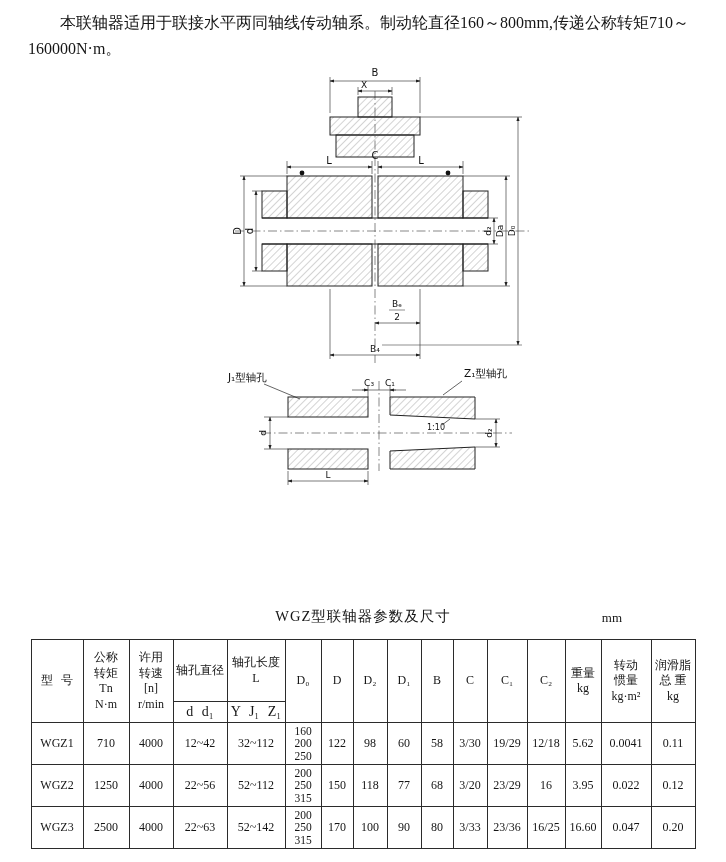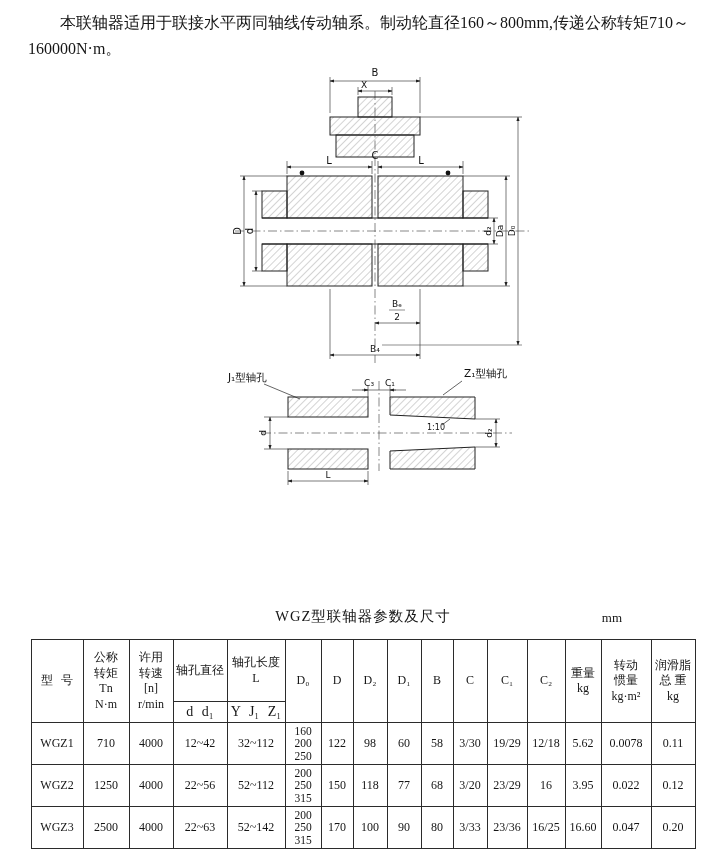--- a/index.html
+++ b/index.html
@@ -237,21 +237,21 @@
 200
 250</td>
       <td>122</td>
       <td>98</td>
       <td>60</td>
       <td>58</td>
       <td>3/30</td>
       <td>19/29</td>
       <td>12/18</td>
       <td>5.62</td>
-      <td>0.0078</td>
+      <td>0.0041</td>
       <td>0.11</td>
     </tr>
     <tr>
       <td>WGZ2</td>
       <td>1250</td>
       <td>4000</td>
       <td>22~56</td>
       <td>52~112</td>
       <td class="c-d0">200
 250

